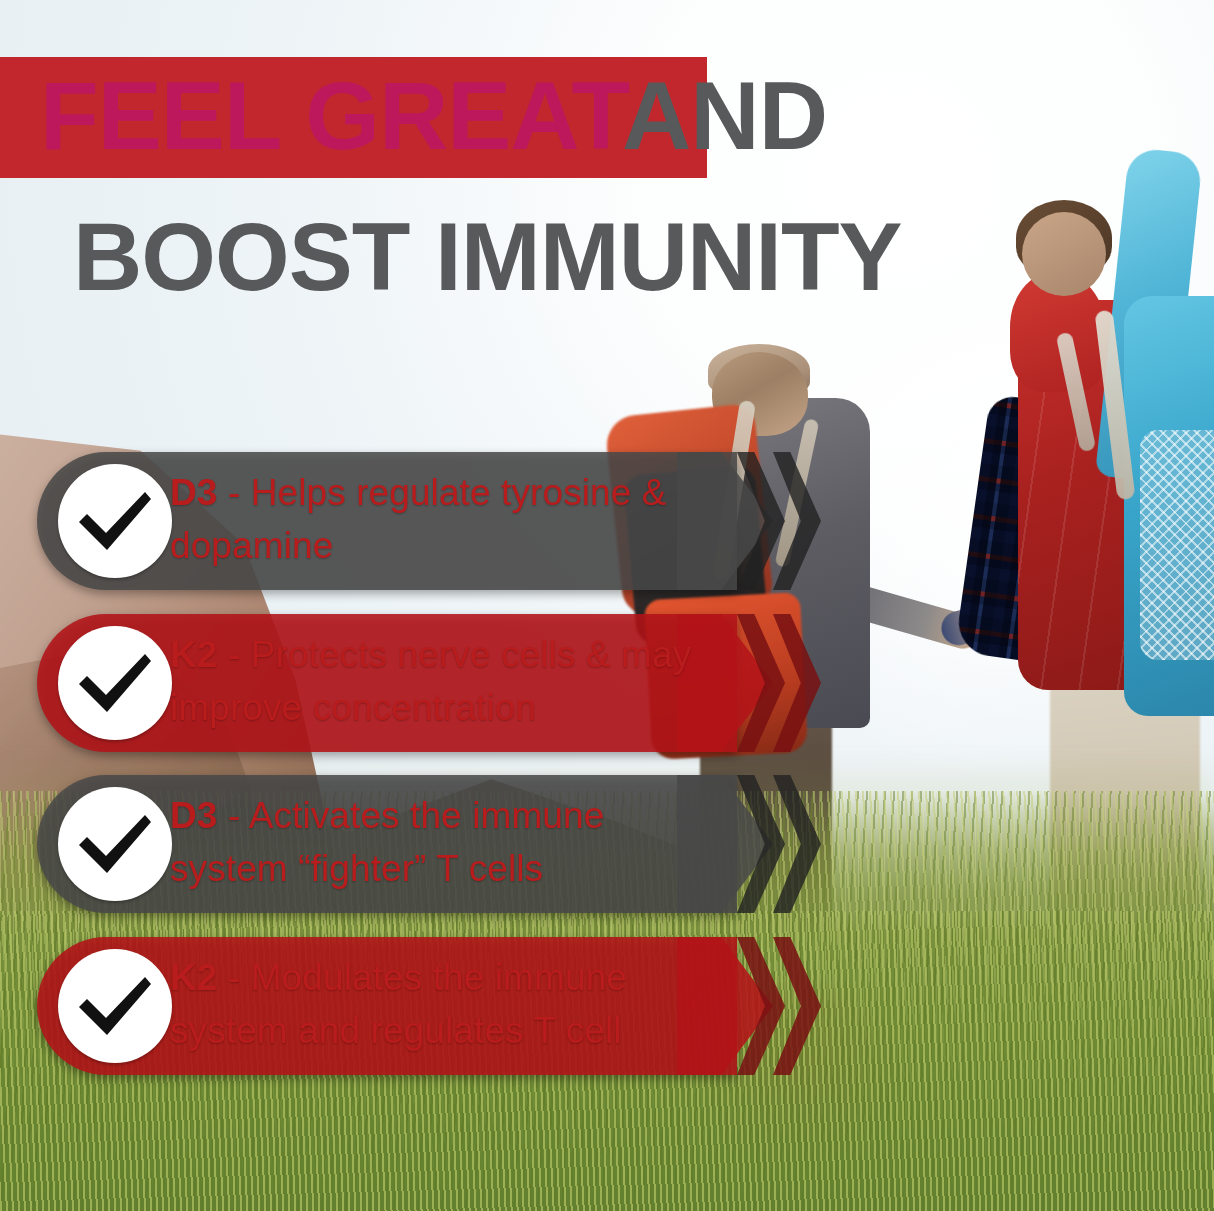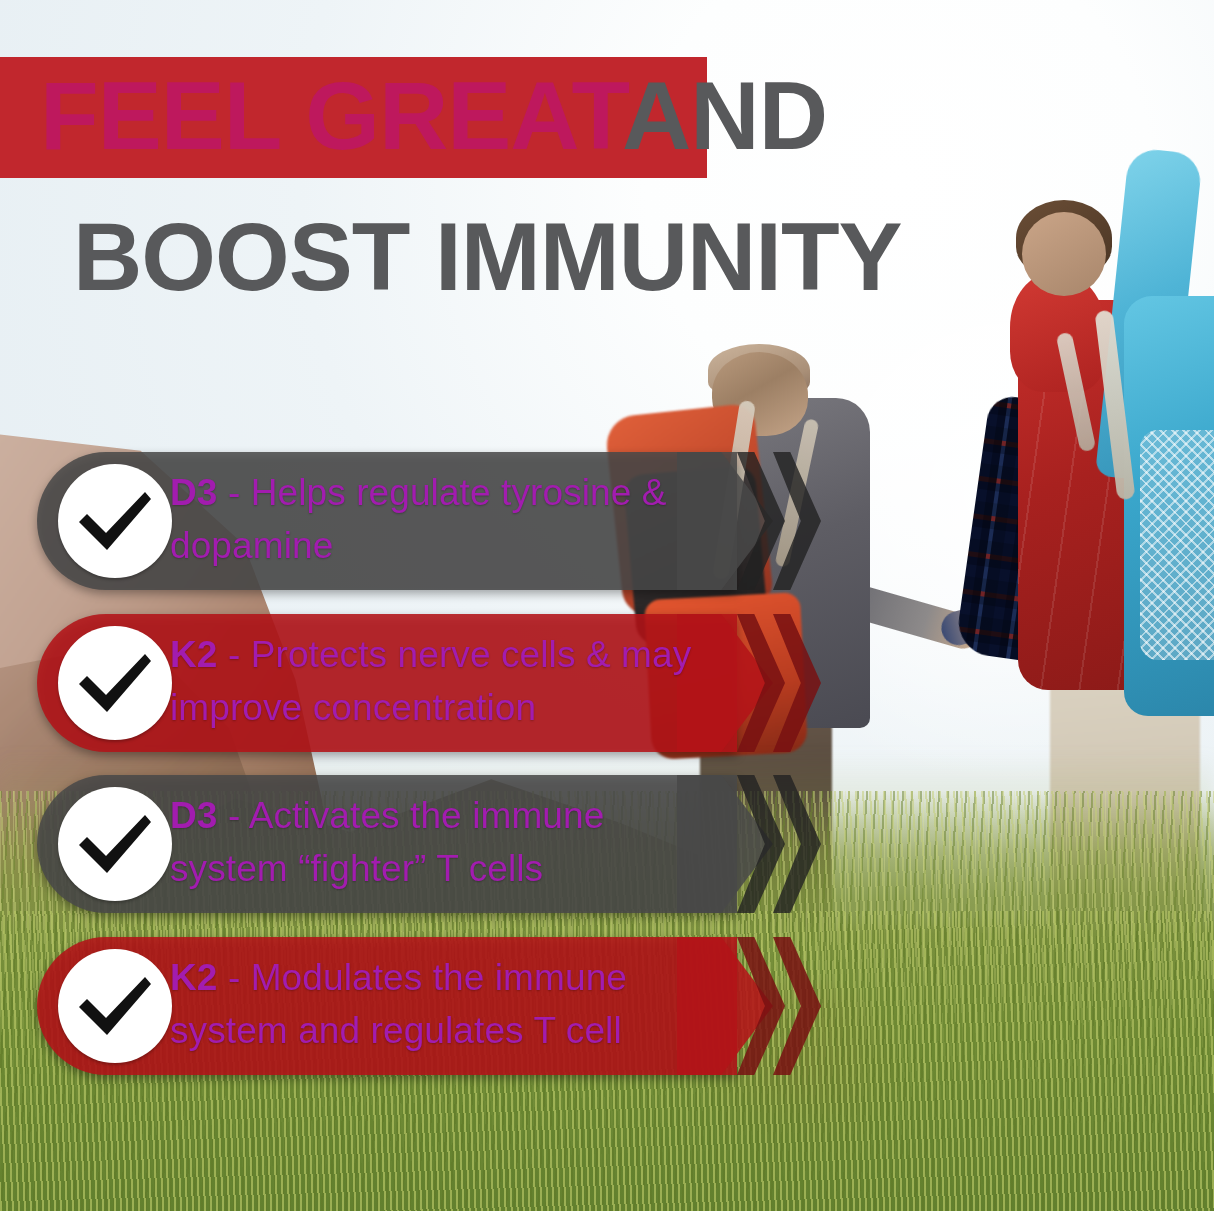--- a/index.html
+++ b/index.html
@@ -166,21 +166,21 @@
   .chev{position:absolute;top:0;width:48px;height:138px;}
   .chev i{position:absolute;inset:0;display:block;
       clip-path:polygon(0% 0%, 36% 0%, 100% 50%, 36% 100%, 0% 100%, 58% 50%);}
   .chev.gray i{background:rgba(34,34,34,.80);}
   .chev.red  i{background:rgba(120,16,18,.85);}
 
   .badge{position:absolute;left:21px;top:12px;width:114px;height:114px;border-radius:50%;
       background:#ffffff;box-shadow:0 2px 3px rgba(0,0,0,.25);}
   .badge svg{position:absolute;left:17px;top:24px;width:80px;height:66px;}
 
-  .txt{position:absolute;left:133px;top:14px;width:560px;color:#a21caf;
+  .txt{position:absolute;left:133px;top:14px;width:560px;color:#b91c1c;
       font-size:37px;line-height:53px;letter-spacing:.1px;font-weight:400;
       text-shadow:0 1px 2px rgba(0,0,0,.25);}
   .txt b{font-weight:700;}
 </style>
 </head>
 <body>
 
 <div id="stage">
 
   <div class="bg">

